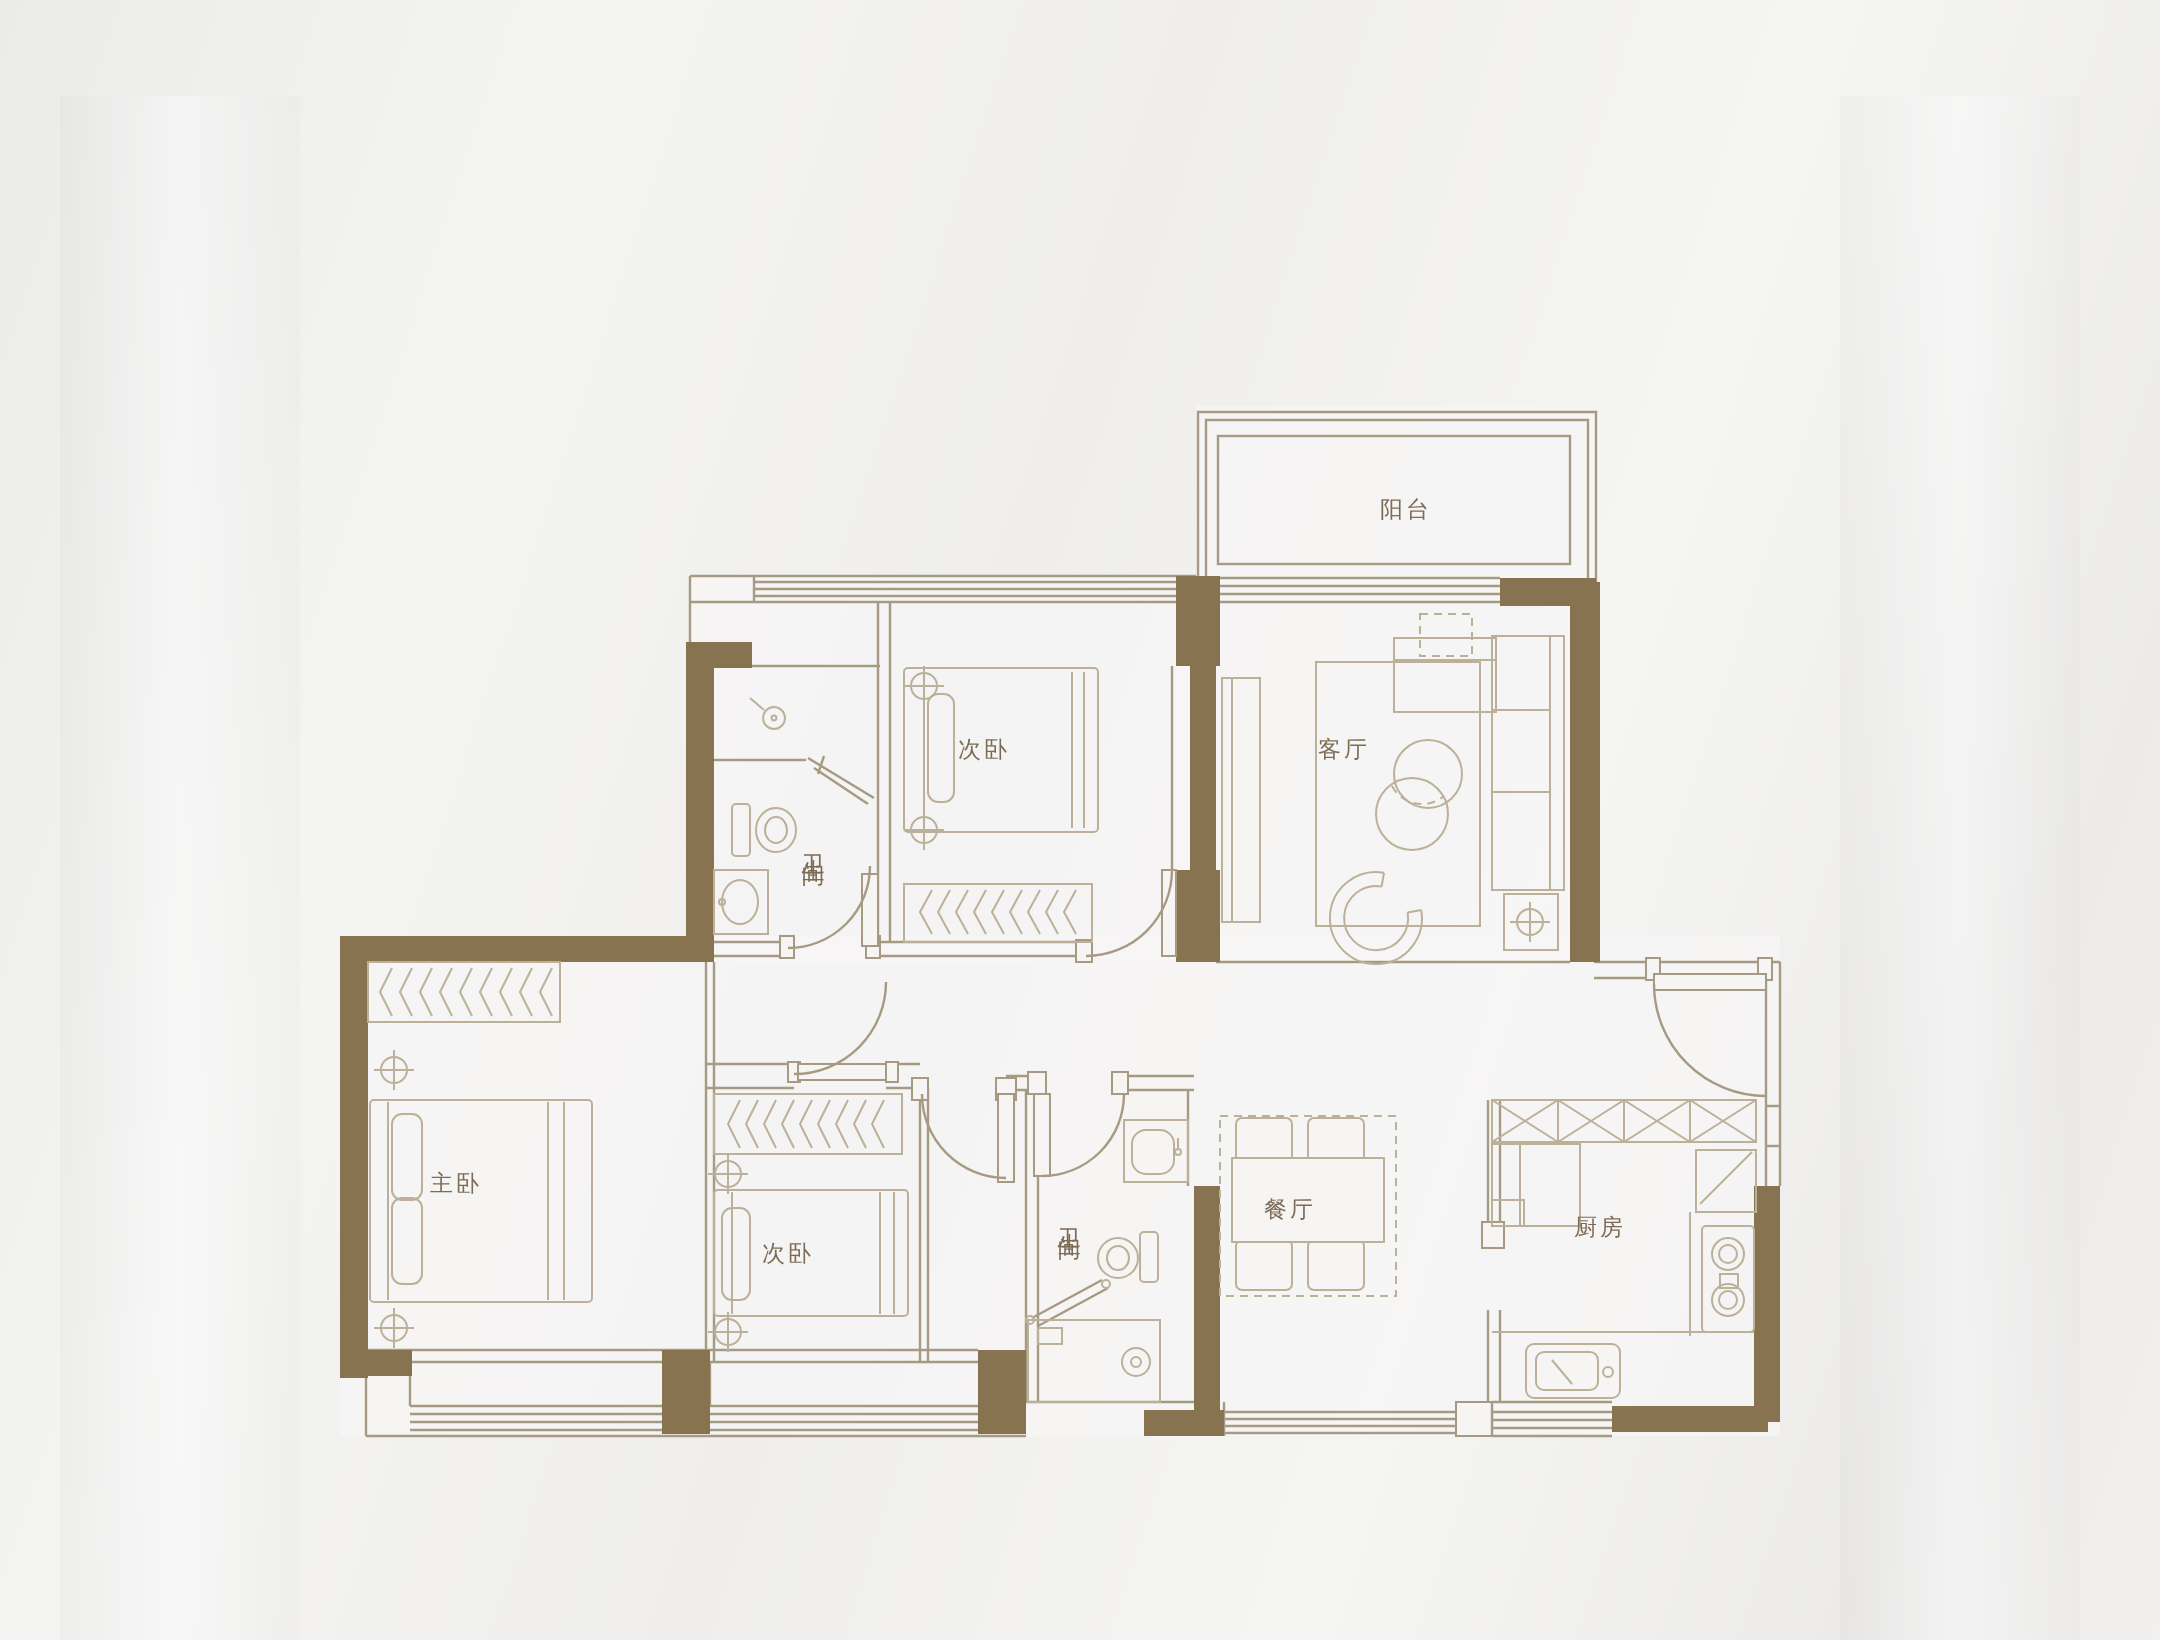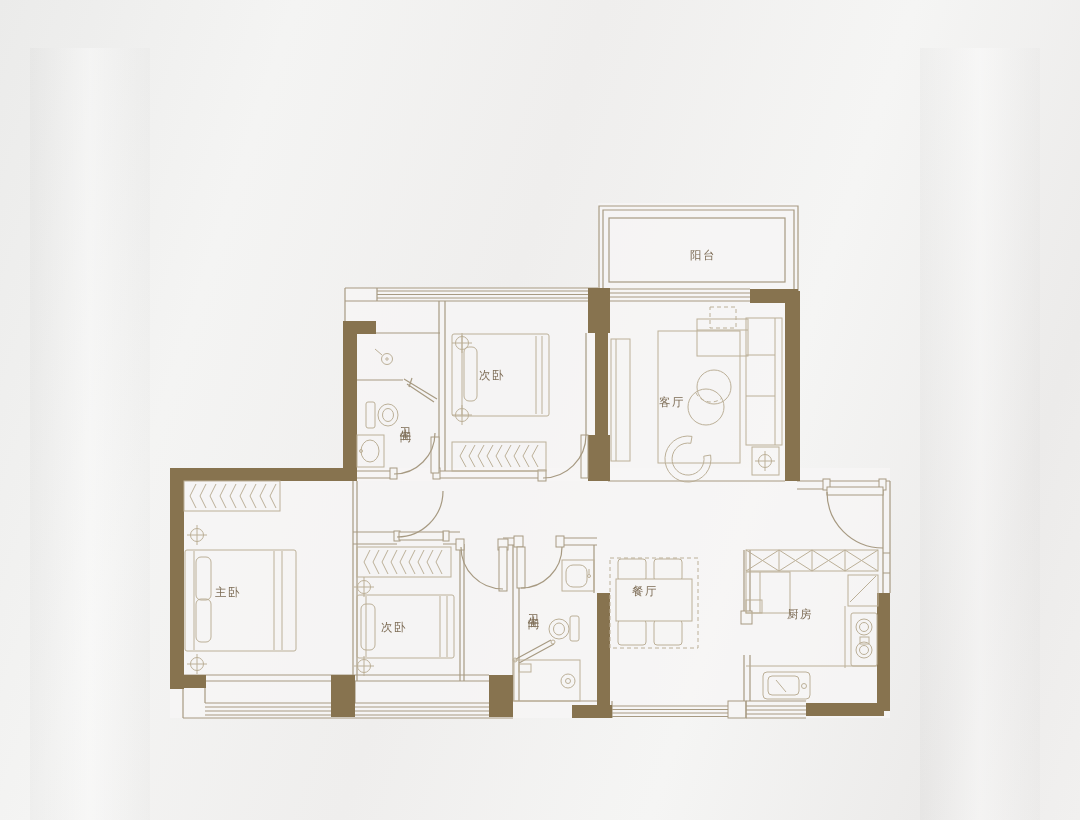--- a/index.html
+++ b/index.html
@@ -312,21 +312,21 @@
         <path d="M710.6,407 L703.8,408.2 M692,388.4 L690.8,395.3"></path>
       </g>
       <g>
         <rect x="752" y="399" width="27" height="28"></rect>
       </g>
       <use href="#ceil" x="765" y="413"></use>
     </g>
   </svg>
 
   <div class="room-label" style="left:703px;top:207px">阳台</div>
-  <div class="room-label" style="left:672px;top:354px">客厅</div>
+  <div class="room-label" style="left:672px;top:327px">客厅</div>
   <div class="room-label" style="left:492px;top:327px">次卧</div>
   <div class="room-label vertical" style="left:405px;top:373px">卫生间</div>
   <div class="room-label" style="left:228px;top:544px">主卧</div>
   <div class="room-label" style="left:394px;top:579px">次卧</div>
   <div class="room-label vertical" style="left:533px;top:560px">卫生间</div>
-  <div class="room-label" style="left:645px;top:543px">餐厅</div>
+  <div class="room-label" style="left:645px;top:557px">餐厅</div>
   <div class="room-label" style="left:800px;top:566px">厨房</div>
 </div>
 
 </body></html>

